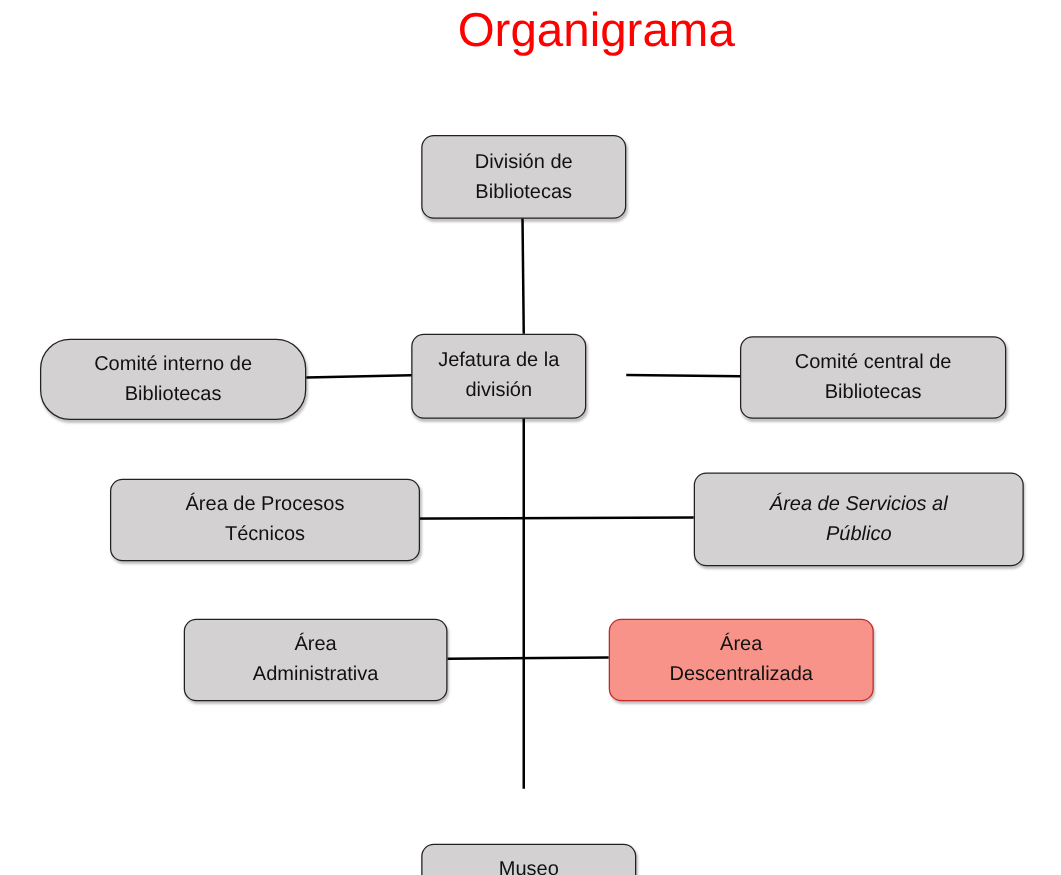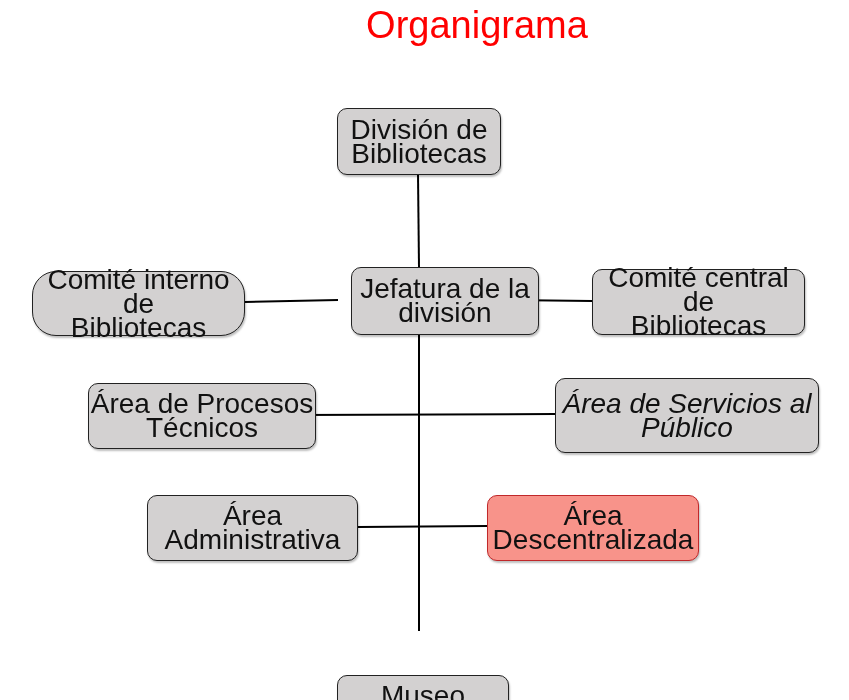--- a/index.html
+++ b/index.html
@@ -1,54 +1,54 @@
 <!DOCTYPE html>
 <html><head>
 <meta charset="utf-8">
 <style>
   html, body { margin:0; padding:0; background:#ffffff; }
   body { width:849px; height:700px; position:relative; overflow:hidden; font-family:"Liberation Sans", sans-serif; }
   .title { position:absolute; top:2px; left:0; width:954px; text-align:center; color:#ff0000; font-size:38px; line-height:46px; }
   svg.lines { position:absolute; left:0; top:0; }
   .box { position:absolute; box-sizing:border-box; border:1px solid #222; border-radius:10px; background:#d3d1d1;
          display:flex; align-items:center; justify-content:center; text-align:center;
-         font-size:28px; line-height:24px; color:#111; box-shadow:1px 2px 2px rgba(0,0,0,0.25); }
+         font-size:16px; line-height:24px; color:#111; box-shadow:1px 2px 2px rgba(0,0,0,0.25); }
   .box.red { background:#f8938a; border-color:#c0282a; }
 </style>
 </head>
 <body>
 
 <div class="title">Organigrama</div>
 
 <svg class="lines" width="849" height="700">
   <line x1="418" y1="174" x2="419" y2="267" stroke="#000" stroke-width="2"></line>
   <line x1="419" y1="334" x2="419" y2="631" stroke="#000" stroke-width="2"></line>
   <line x1="245" y1="302" x2="338" y2="300" stroke="#000" stroke-width="2"></line>
   <line x1="501" y1="300" x2="592" y2="301" stroke="#000" stroke-width="2"></line>
   <line x1="296" y1="415" x2="555" y2="414" stroke="#000" stroke-width="2"></line>
   <line x1="358" y1="527" x2="487" y2="526" stroke="#000" stroke-width="2"></line>
 </svg>
 
 <div class="box" style="left:337px;top:108px;width:164px;height:67px;">
   <span style="white-space:pre-line">División de
 Bibliotecas</span>
 </div>
-<div class="box" style="left:351px;top:267px;width:188px;height:68px;">
+<div class="box" style="left:329px;top:267px;width:140px;height:68px;">
   <span style="white-space:pre-line">Jefatura de la
 división</span>
 </div>
 <div class="box" style="left:32px;top:271px;width:213px;height:65px;border-radius:24px;">
   <span style="white-space:pre-line">Comité interno de
 Bibliotecas</span>
 </div>
 <div class="box" style="left:592px;top:269px;width:213px;height:66px;">
   <span style="white-space:pre-line">Comité central de
 Bibliotecas</span>
 </div>
-<div class="box" style="left:88px;top:383px;width:228px;height:66px;">
+<div class="box" style="left:88px;top:383px;width:248px;height:66px;">
   <span style="white-space:pre-line">Área de Procesos
 Técnicos</span>
 </div>
 <div class="box" style="left:555px;top:378px;width:264px;height:75px;font-style:italic;">
   <span style="white-space:pre-line">Área de Servicios al
 Público</span>
 </div>
 <div class="box" style="left:147px;top:495px;width:211px;height:66px;">
   <span style="white-space:pre-line">Área
 Administrativa</span>

